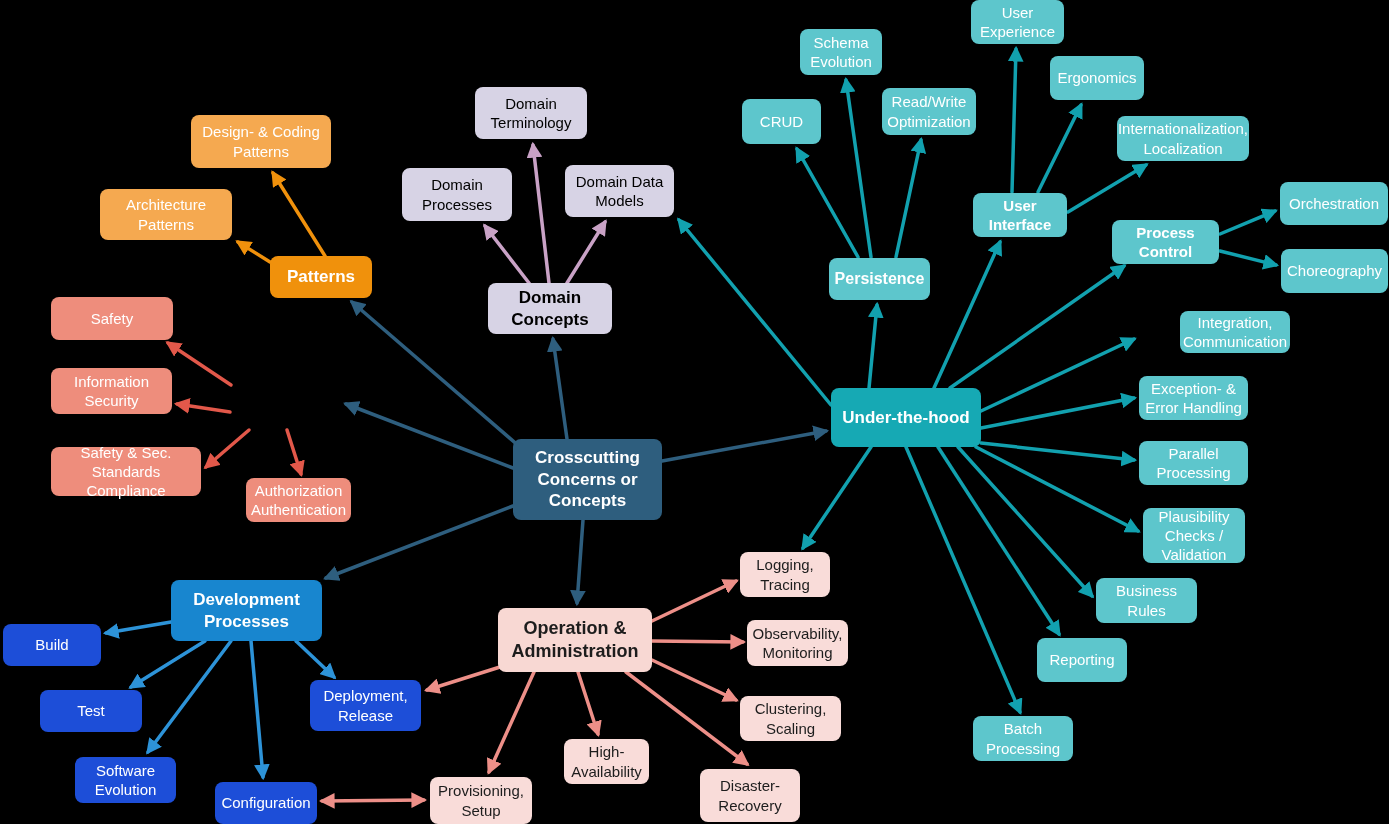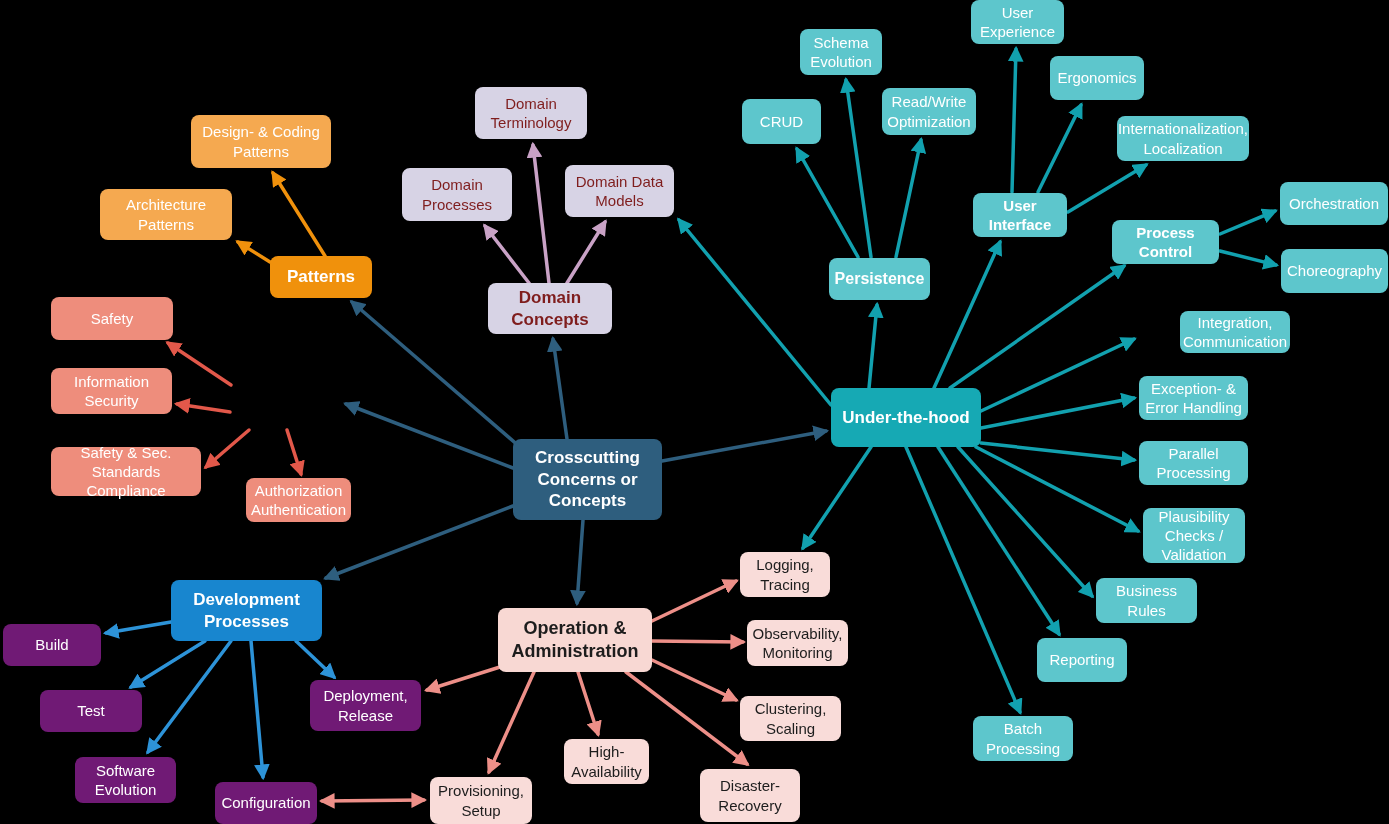--- a/index.html
+++ b/index.html
@@ -11,25 +11,25 @@
   .et{stroke:#12a1af}.eb{stroke:#2d93d8}.ek{stroke:#ed8f88}
   .node{position:absolute;display:flex;align-items:center;justify-content:center;
         text-align:center;border-radius:8px;box-sizing:border-box;padding:21px 5px;
         font-size:15px;line-height:1.28;color:#fff;}
   .bold{font-weight:bold;font-size:17px;}
   .c-center{background:#2e5e7e;}
   .c-orange-p{background:#f0910c;}
   .c-orange{background:#f5a950;}
   .c-red-p{background:#e2584a;}
   .c-red{background:#ee8d7c;}
-  .c-lav{background:#d7d3e5;color:#7f1d1d;}
+  .c-lav{background:#d7d3e5;color:#000000;}
   .c-teal-deep{background:#16a9b4;}
   .c-teal{background:#5dc6cc;}
   .c-blue-p{background:#1886cf;}
-  .c-blue{background:#701a75;}
+  .c-blue{background:#1d4ed8;}
   .c-pink-p{background:#f8d8d3;color:#1d1d1d;}
   .c-pink{background:#f9dcd9;color:#1d1d1d;}
 </style>
 </head>
 <body>
 
 <div id="stage">
 
 <svg id="edges" viewBox="0 0 1389 824">
   <defs>

